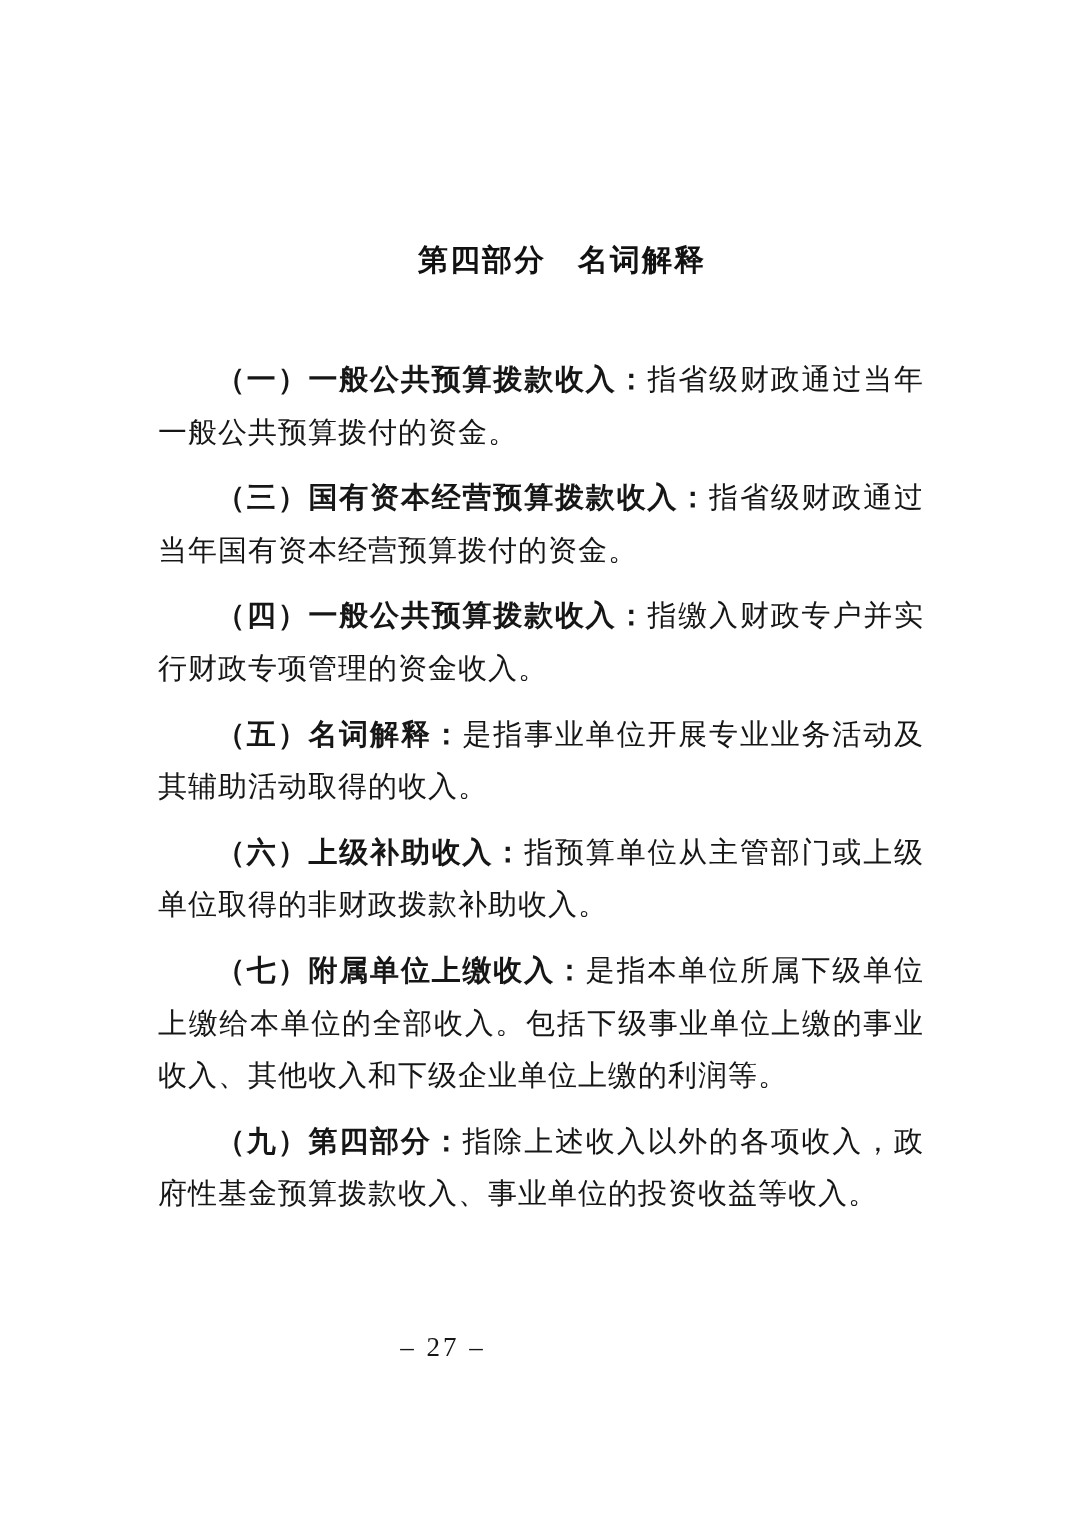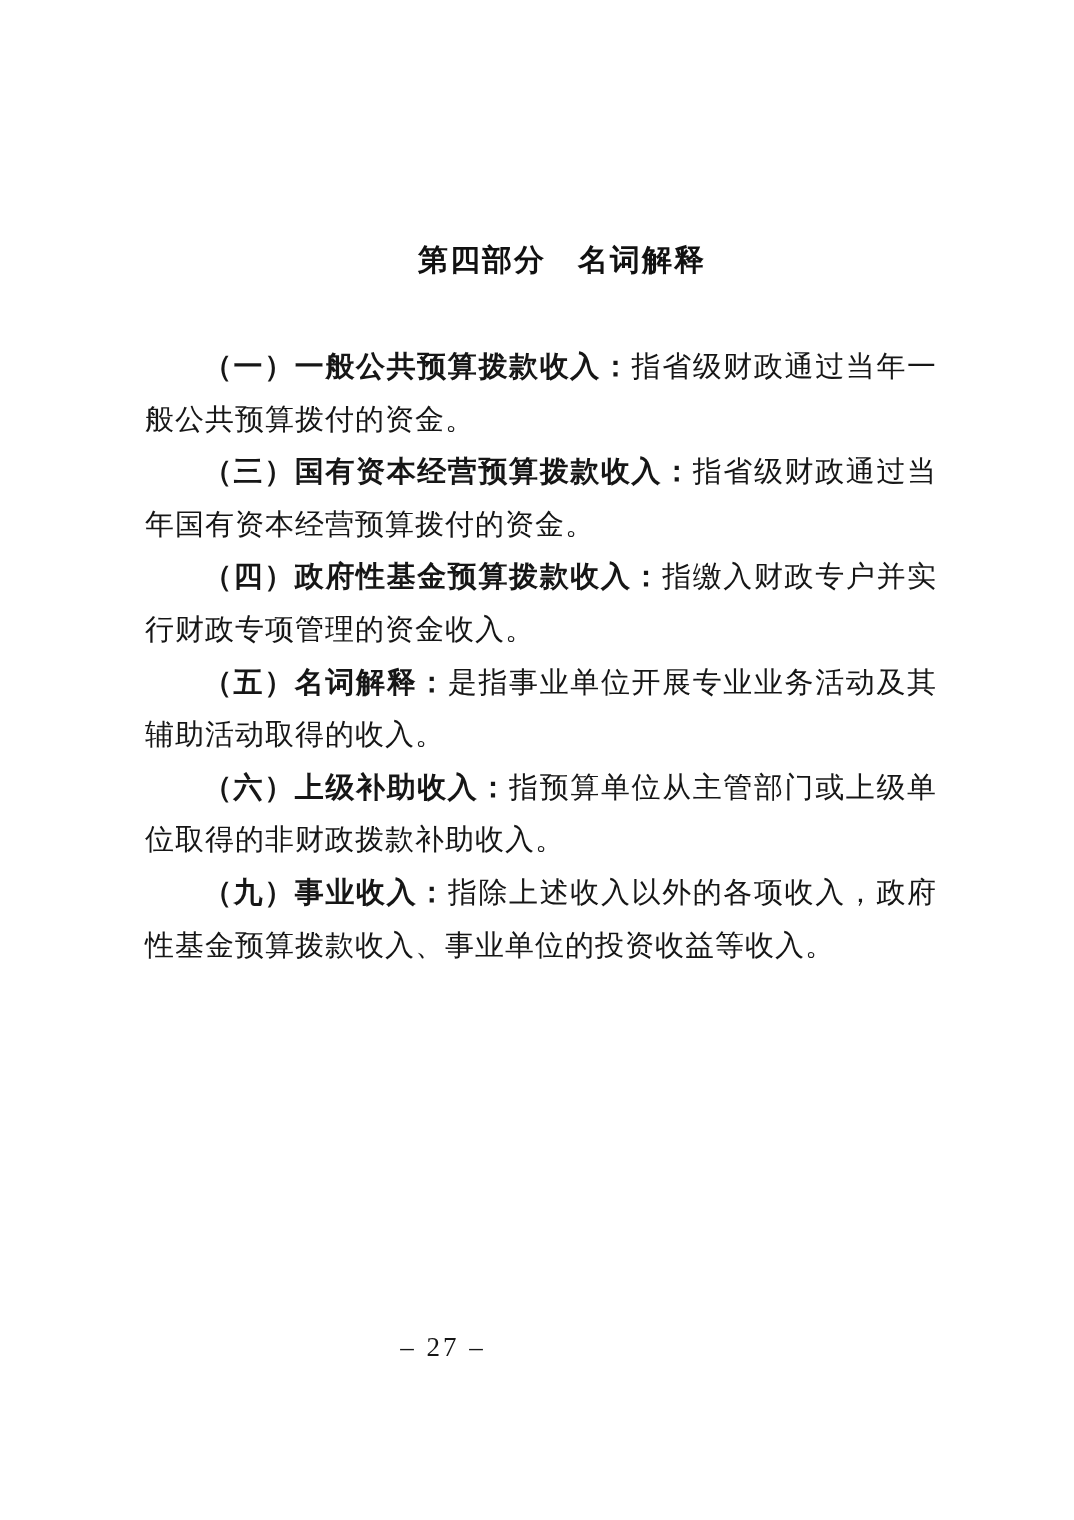--- a/index.html
+++ b/index.html
@@ -35,21 +35,21 @@
     left: 145px;
     width: 792px;
     font-family: "Liberation Serif", serif;
     font-size: 29px;
     line-height: 52.6px;
     letter-spacing: 1px;
     text-align: justify;
     color: #161616;
   }
   .content p {
-    margin: 0;
+    margin: 13px;
     padding: 0;
     text-indent: 2em;
   }
   .term {
     font-weight: bold;
   }
   .page-number {
     position: absolute;
     top: 1332px;
     left: 0;
@@ -68,26 +68,27 @@
 
   <h1 class="doc-title">第四部分　名词解释</h1>
 
   <div class="content">
 
       <p><span class="term">（一）一般公共预算拨款收入：</span><span class="definition">指省级财政通过当年一般公共预算拨付的资金。</span></p>
 
 
       <p><span class="term">（三）国有资本经营预算拨款收入：</span><span class="definition">指省级财政通过当年国有资本经营预算拨付的资金。</span></p>
 
-      <p><span class="term">（四）政府性基金预算拨款收入：</span><span class="definition">指缴入财政专户并实行财政专项管理的资金收入。</span></p>
+      <p><span class="term">（四）一般公共预算拨款收入：</span><span class="definition">指缴入财政专户并实行财政专项管理的资金收入。</span></p>
 
       <p><span class="term">（五）名词解释：</span><span class="definition">是指事业单位开展专业业务活动及其辅助活动取得的收入。</span></p>
 
       <p><span class="term">（六）上级补助收入：</span><span class="definition">指预算单位从主管部门或上级单位取得的非财政拨款补助收入。</span></p>
 
+      <p><span class="term">（七）附属单位上缴收入：</span><span class="definition">是指本单位所属下级单位上缴给本单位的全部收入。包括下级事业单位上缴的事业收入、其他收入和下级企业单位上缴的利润等。</span></p>
 
 
-      <p><span class="term">（九）事业收入：</span><span class="definition">指除上述收入以外的各项收入，政府性基金预算拨款收入、事业单位的投资收益等收入。</span></p>
+      <p><span class="term">（九）第四部分：</span><span class="definition">指除上述收入以外的各项收入，政府性基金预算拨款收入、事业单位的投资收益等收入。</span></p>
     </div>
 
   <div class="page-number">– 27 –</div>
 
 </div>
 
 </body></html>

